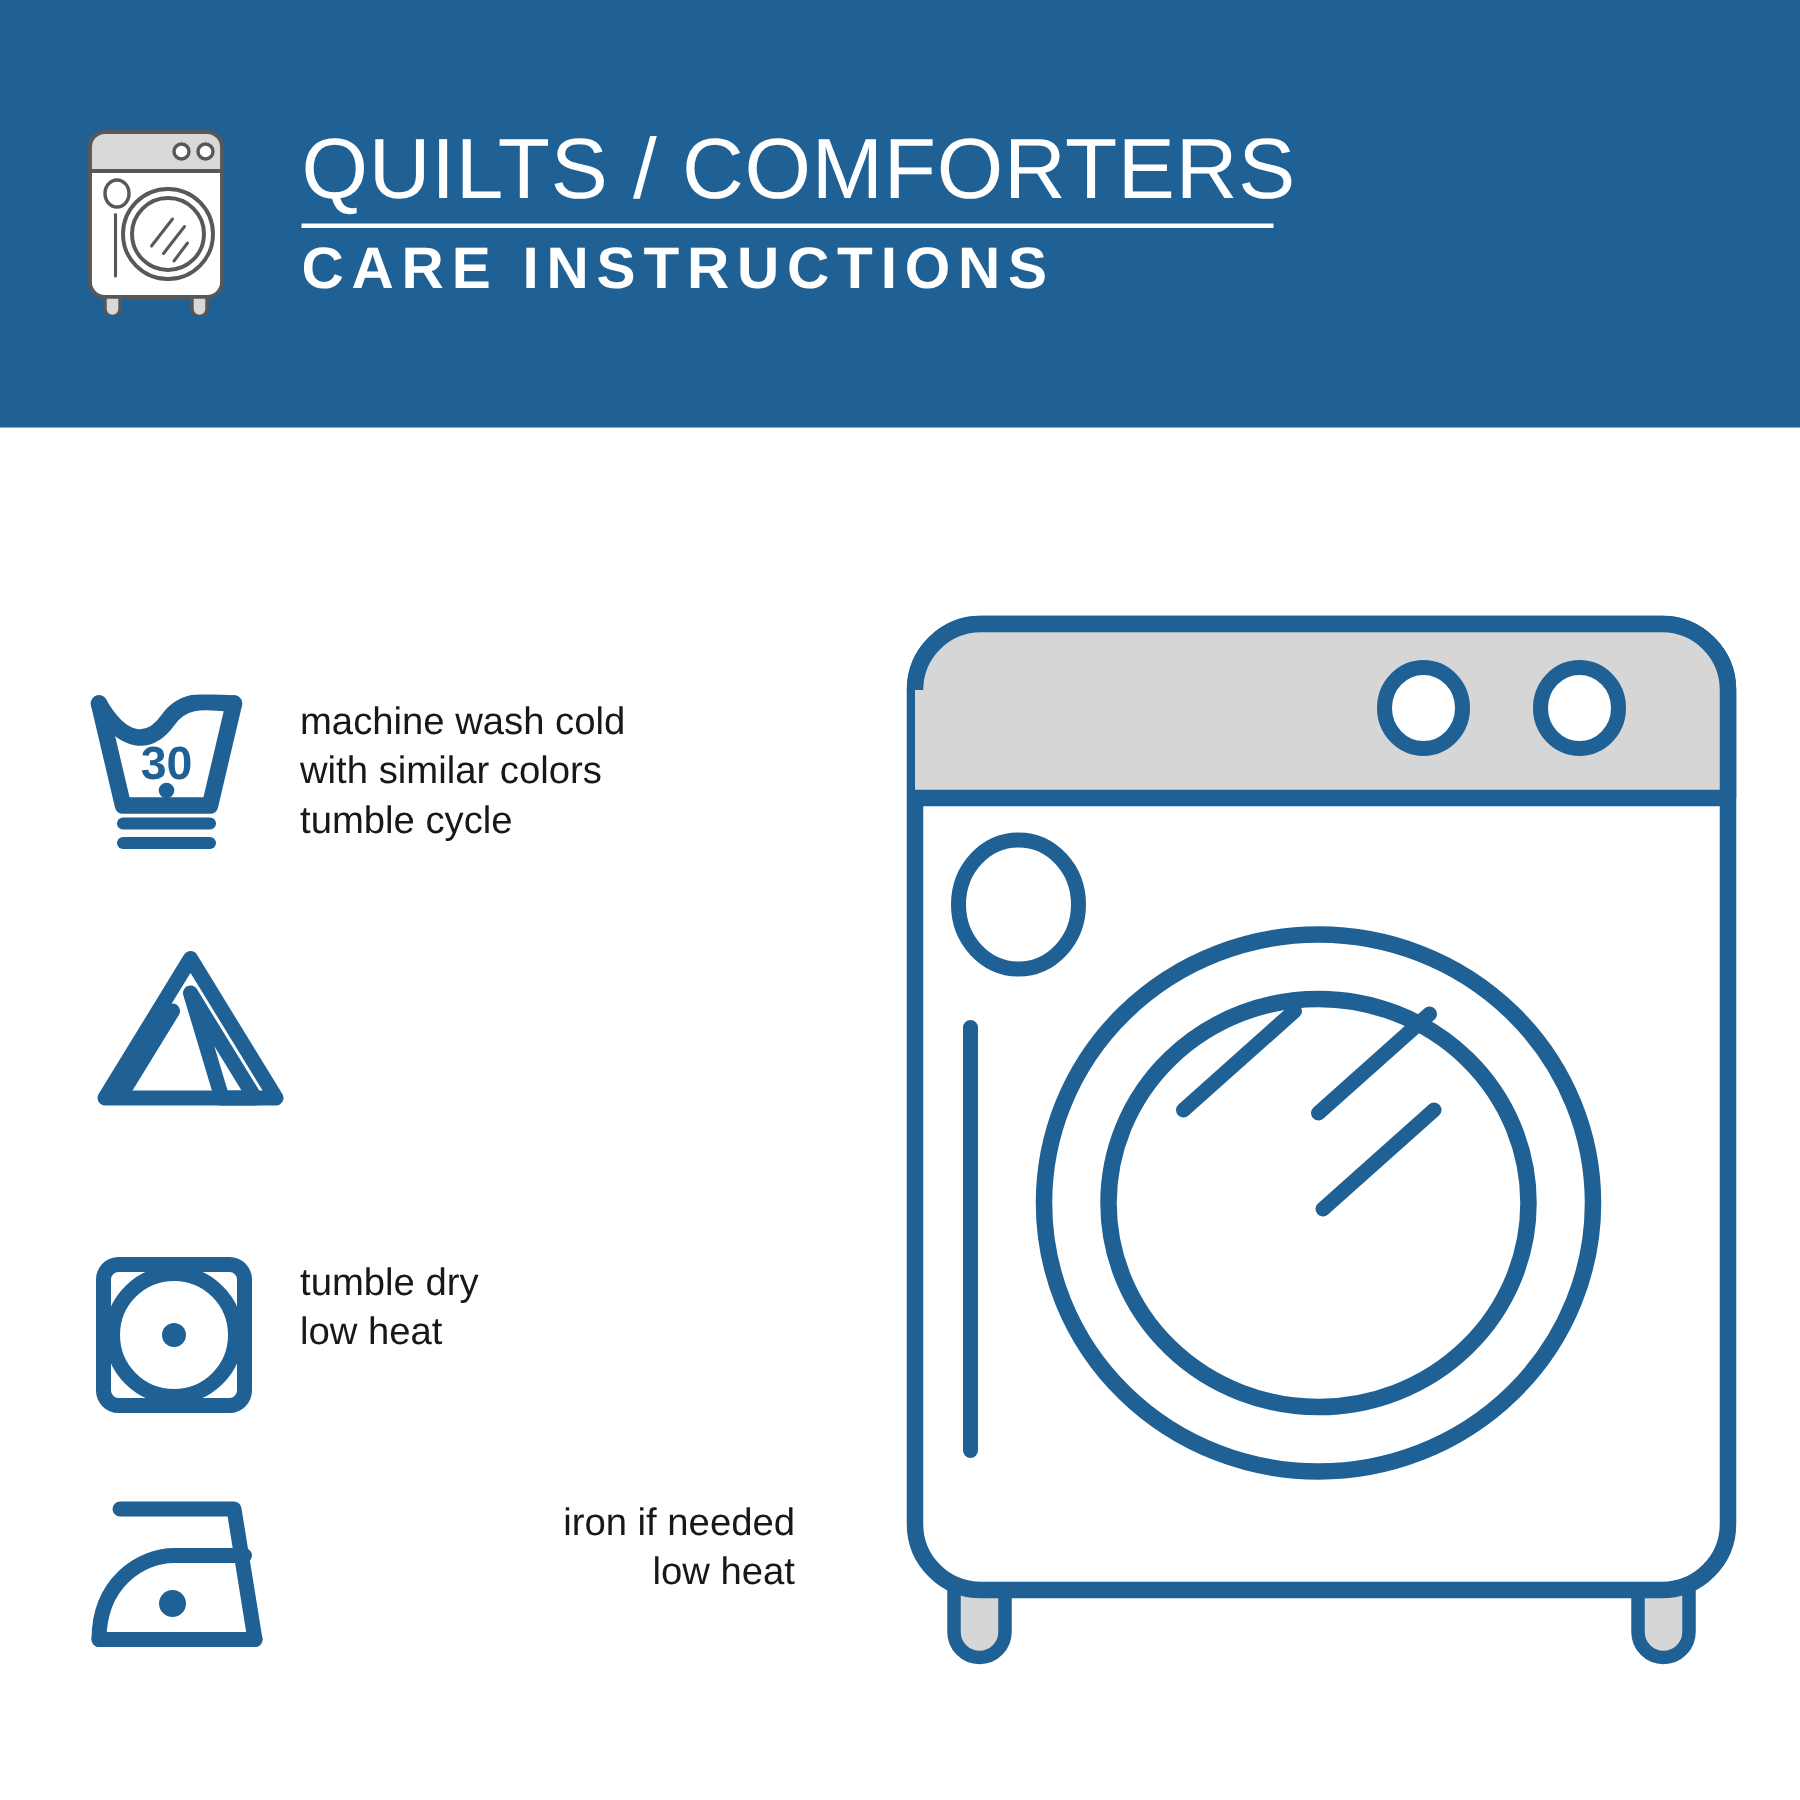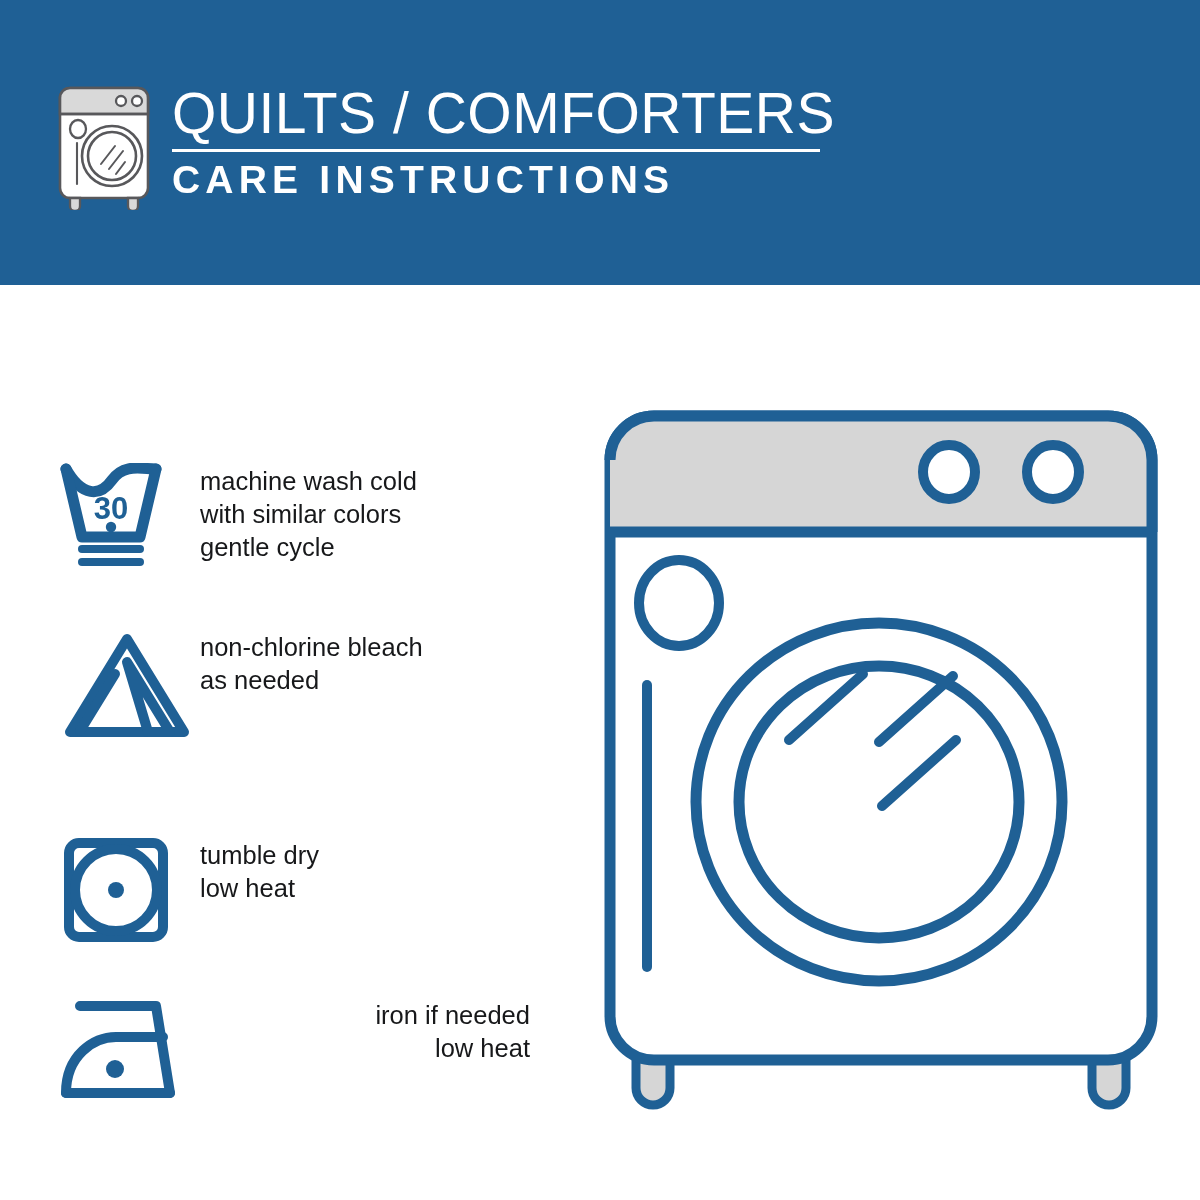--- a/index.html
+++ b/index.html
@@ -24,20 +24,21 @@
     height: 285px;
     background: #1F6095;
     box-sizing: border-box;
   }
   #header-inner {
     position: absolute;
     left: 52px;
     top: 80px;
     display: flex;
     align-items: flex-start;
+    gap: 29px;
   }
   #header-logo-icon {
     width: 104px;
     height: 130px;
     flex: 0 0 auto;
     margin-right: 16px;
   }
   #header-titles {
     display: flex;
     flex-direction: column;
@@ -166,36 +167,34 @@
         <text x="51" y="56" font-family="'Liberation Sans', sans-serif" font-size="31" font-weight="700" fill="#1F6095" text-anchor="middle">30</text>
 
         <circle cx="51" cy="64" r="5.2" fill="#1F6095"></circle>
 
         <rect x="18" y="82" width="66" height="8" rx="4" fill="#1F6095"></rect>
         <rect x="18" y="95" width="66" height="8" rx="4" fill="#1F6095"></rect>
       </svg>
     </span>
     <div class="symbol-caption">machine wash cold
 with similar colors
-gentle cycle</div>
+tumble cycle</div>
   </div>
 
   <div class="symbol-row" id="row-bleach">
     <span class="symbol-icon-wrap">
       <svg viewBox="0 0 140 110" width="140" height="110">
 
         <path d="M67 10 L 124 103 L 10 103 Z" fill="none" stroke="#1F6095" stroke-width="10" stroke-linejoin="round"></path>
 
         <path d="M67 33 L 110 103 L 88 103 Z" fill="none" stroke="#1F6095" stroke-width="10" stroke-linejoin="round"></path>
         <path d="M46 72 L 66 103 L 44 103 Z" fill="none" stroke="#1F6095" stroke-width="0"></path>
         <line x1="55" y1="45" x2="20" y2="102" stroke="#1F6095" stroke-width="10" stroke-linecap="round"></line>
       </svg>
     </span>
-    <div class="symbol-caption">non-chlorine bleach
-as needed</div>
   </div>
 
   <div class="symbol-row" id="row-dry">
     <span class="symbol-icon-wrap">
       <svg viewBox="0 0 140 105" width="140" height="105">
         <rect x="9" y="6" width="94" height="94" rx="10" ry="10" fill="none" stroke="#1F6095" stroke-width="10"></rect>
         <circle cx="56" cy="53" r="41" fill="none" stroke="#1F6095" stroke-width="10"></circle>
         <circle cx="56" cy="53" r="8" fill="#1F6095"></circle>
       </svg>
     </span>

